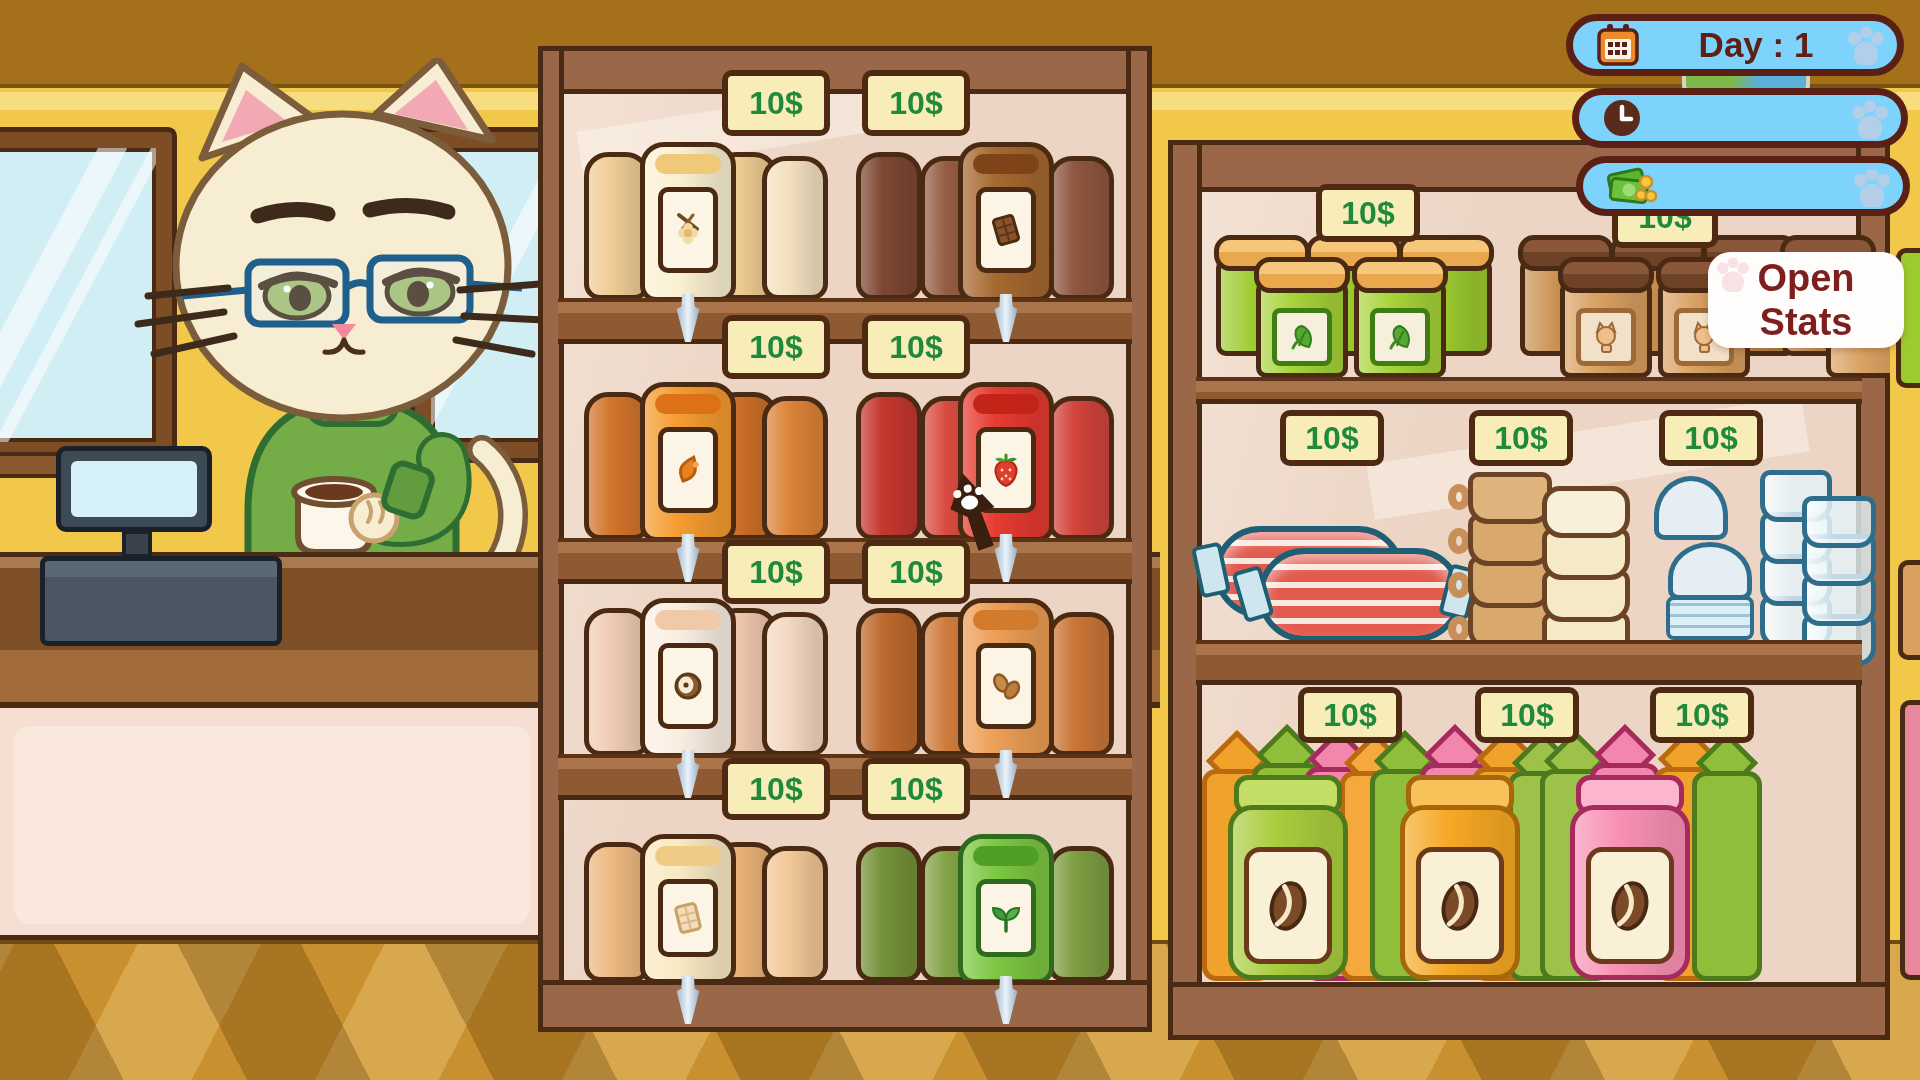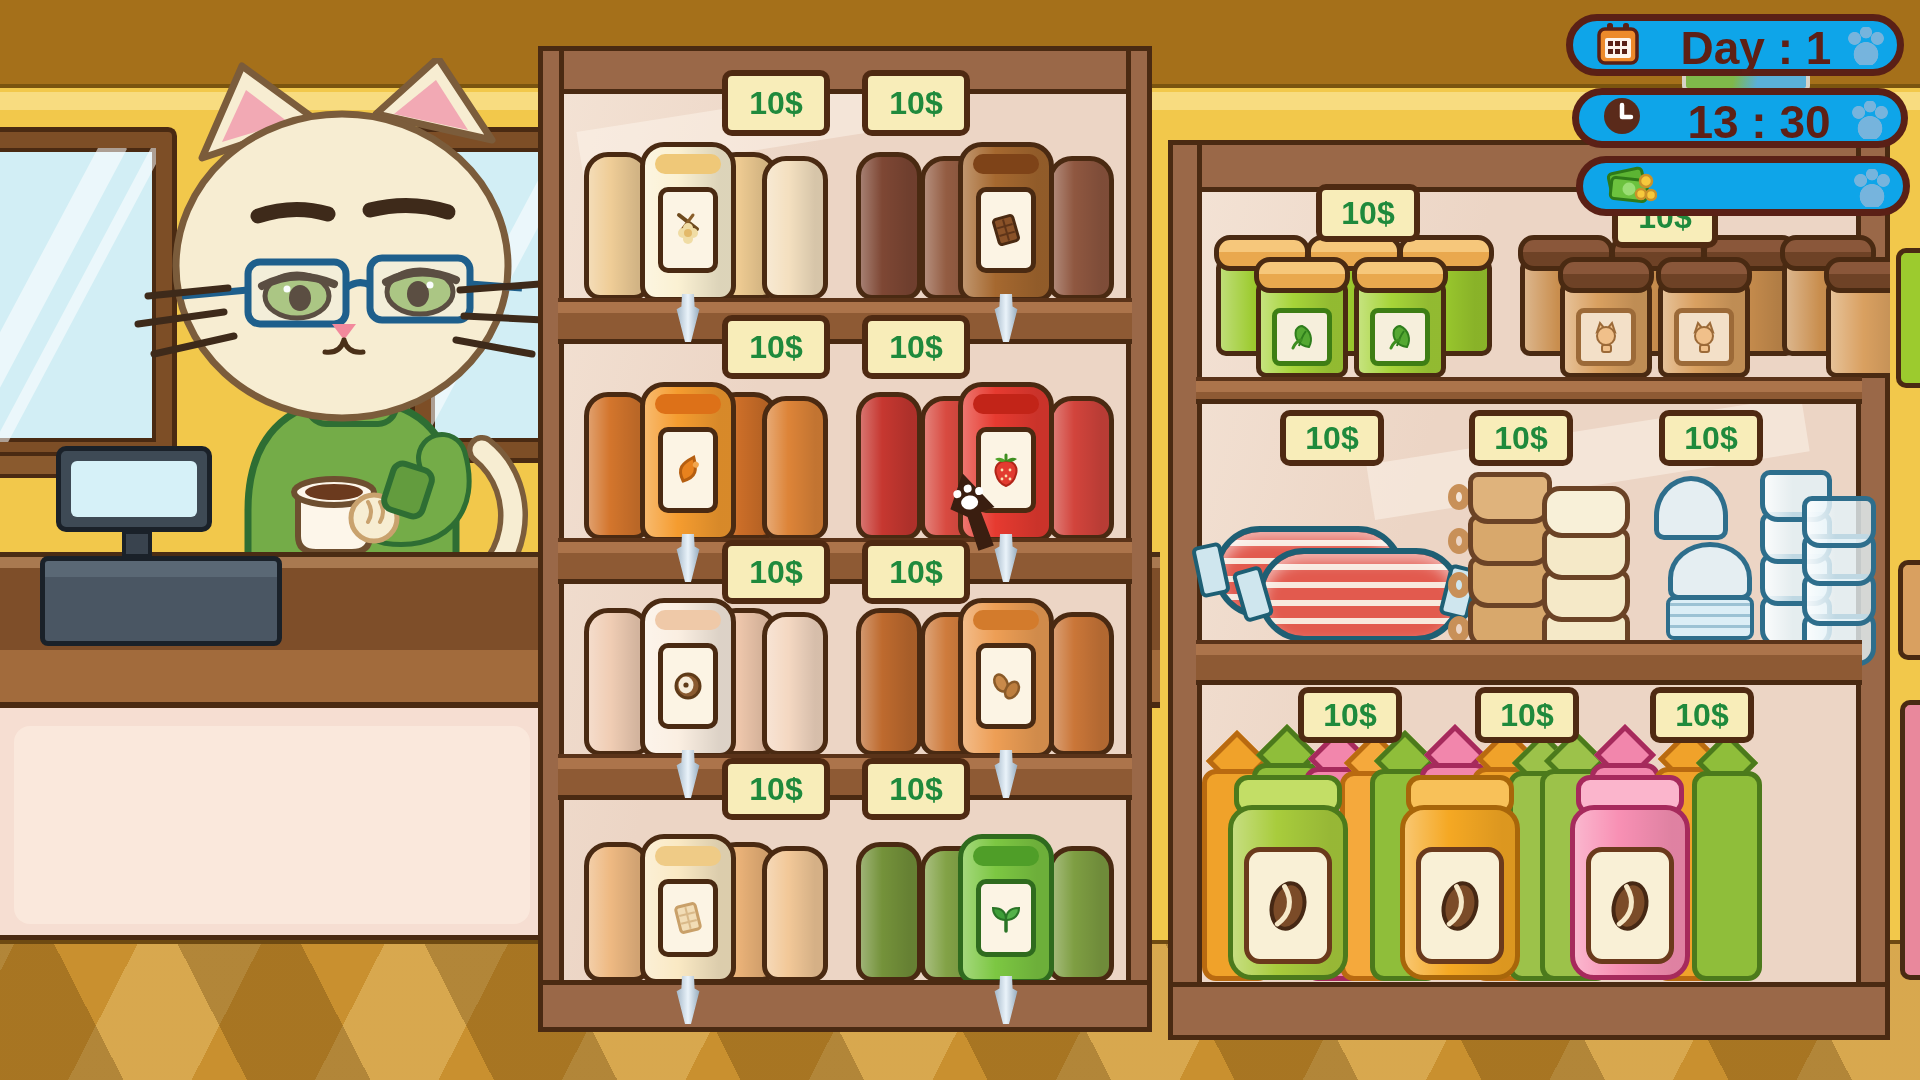--- a/index.html
+++ b/index.html
@@ -60,21 +60,21 @@
 
 .bagback{position:absolute}
 .flap{position:absolute;top:-14px;left:50%;width:44px;height:44px;transform:translateX(-50%) rotate(45deg);background:var(--c);border:5px solid var(--o)}
 .bbody{position:absolute;left:0;right:0;top:16px;bottom:0;background:var(--c);border:5px solid var(--o);border-radius:14px}
 .bag{position:absolute}
 .fold{position:absolute;top:0;left:6px;right:6px;height:40px;background:var(--f);border:5px solid var(--o);border-radius:14px}
 .bagbody{position:absolute;left:0;right:0;top:30px;bottom:0;background-color:var(--c);border:5px solid var(--o);border-radius:24px;
  background-image:linear-gradient(90deg,rgba(255,255,255,.35),rgba(255,255,255,0) 40%,rgba(0,0,0,.10) 88%)}
 .blbl{position:absolute;left:16px;right:16px;top:72px;bottom:16px;background:#F9F0D6;border:5px solid #6B3A1C;border-radius:16px;display:flex;align-items:center;justify-content:center}
 
-.hudp{position:absolute;background:#0ea5e9;border:7px solid #5A2016;border-radius:36px;display:flex;align-items:flex-start;z-index:100;color:#5E2016;font-weight:bold;font-size:46px}
+.hudp{position:absolute;background:#7dd3fc;border:7px solid #5A2016;border-radius:36px;display:flex;align-items:center;z-index:100;color:#5E2016;font-weight:bold;font-size:35px}
 .hudp .hicon{margin-left:22px;display:flex;align-items:center}
 .hudp .hlab{flex:1;text-align:center;padding-right:26px}
 .hudp::after{content:"";position:absolute;right:12px;top:6px;width:38px;height:38px;opacity:.45;
  background:radial-gradient(circle at 50% 72%,#F4C8D0 0 36%,transparent 38%),
  radial-gradient(circle at 20% 30%,#F4C8D0 0 15%,transparent 17%),
  radial-gradient(circle at 50% 14%,#F4C8D0 0 15%,transparent 17%),
  radial-gradient(circle at 80% 30%,#F4C8D0 0 15%,transparent 17%)}
 .openstats{position:absolute;left:1708px;top:252px;width:196px;height:96px;background:#FFFDFB;border-radius:22px;z-index:100;
  box-shadow:0 3px 6px rgba(90,40,20,.25);display:flex;flex-direction:column;align-items:center;justify-content:center;
  color:#7E1F1F;font-weight:bold;font-size:38px;line-height:44px;cursor:pointer}
@@ -599,38 +599,41 @@
     </span>
     <span class="hlab">Day : 1</span>
   </div>
   <div class="hudp" style="left:1572px;top:88px;width:336px;height:60px">
     <span class="hicon">
       <svg width="42" height="42" viewBox="0 0 42 42">
           <circle cx="21" cy="21" r="18" fill="#5A2A1A"></circle>
           <path d="M21,10 L21,22 L30,22" stroke="#FFFFFF" stroke-width="4.5" fill="none" stroke-linecap="round" stroke-linejoin="round"></path>
         </svg>
     </span>
-    <span class="hlab">13 : 30</span>
   </div>
   <div class="hudp" style="left:1576px;top:156px;width:334px;height:60px">
     <span class="hicon">
       <svg width="52" height="44" viewBox="0 0 52 44">
           <g transform="rotate(-12 20 16)">
             <rect x="4" y="8" width="34" height="21" rx="4" fill="#5CB433" stroke="#2E7A18" stroke-width="3"></rect>
           </g>
           <g transform="rotate(6 24 26)">
             <rect x="6" y="16" width="36" height="21" rx="4" fill="#6CC23E" stroke="#2E7A18" stroke-width="3"></rect>
             <circle cx="24" cy="26" r="6.5" fill="#9ADE74"></circle>
           </g>
           <circle cx="41" cy="18" r="6" fill="#F6C93C" stroke="#C9922A" stroke-width="2.5"></circle>
           <circle cx="36" cy="31" r="5" fill="#F6C93C" stroke="#C9922A" stroke-width="2.5"></circle>
           <circle cx="46" cy="32" r="5" fill="#F6C93C" stroke="#C9922A" stroke-width="2.5"></circle>
         </svg>
     </span>
   </div>
+  <div class="openstats">
+    <div>Open</div>
+    <div>Stats</div>
+  </div>
 
   <svg class="cursor" width="52" height="84" viewBox="0 0 52 84">
     <polygon points="20,2 47,40 33,43 41,78 25,81 19,46 3,36" fill="#3A1E10"></polygon>
     <ellipse cx="23" cy="32" rx="8.5" ry="7" fill="#FFFFFF"></ellipse>
     <circle cx="12" cy="22" r="4" fill="#FFFFFF"></circle>
     <circle cx="23" cy="18" r="4" fill="#FFFFFF"></circle>
     <circle cx="34" cy="22" r="4" fill="#FFFFFF"></circle>
   </svg>
 
 </div>

